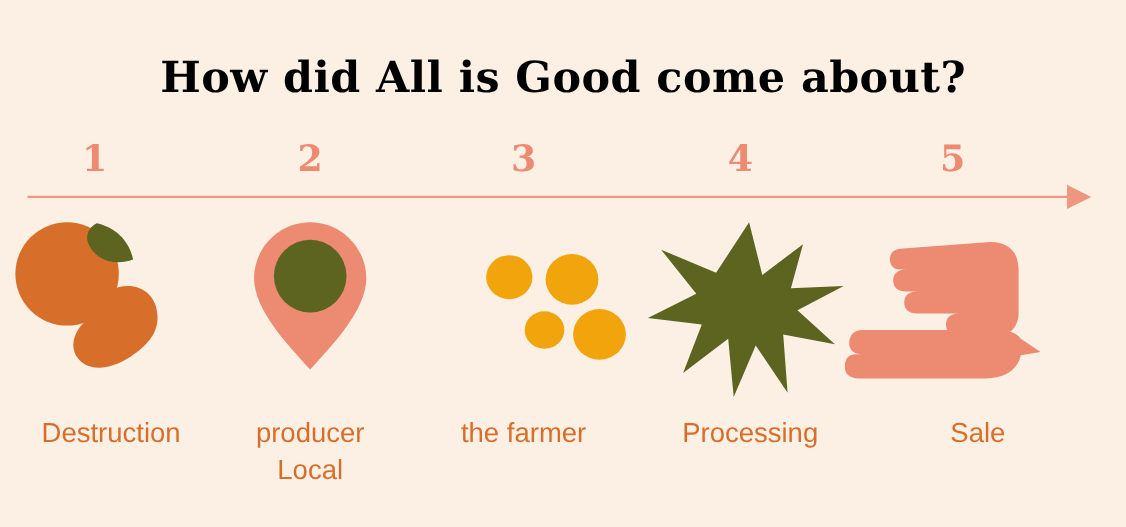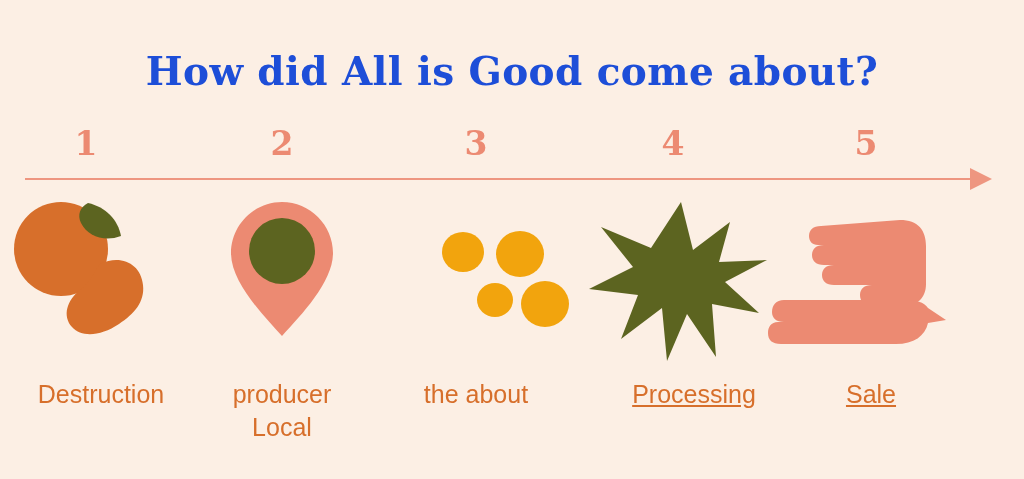--- a/index.html
+++ b/index.html
@@ -20,21 +20,21 @@
     background: #FCEFE4;
   }
 
   
   .title {
     position: absolute;
     left: 0;
     top: 48px;
     width: 1024px;
     text-align: center;
-    color: #1d4ed8;
+    color: #000000;
     font-family: "DejaVu Serif", "Liberation Serif", serif;
     font-weight: 700;
     font-size: 39px;
     letter-spacing: 0.4px;
     white-space: nowrap;
   }
 
   
   .axis-line {
     position: absolute;
@@ -96,22 +96,22 @@
 
   
   #step-1 { left: -12px; }
   #step-2 { left: 184px; }
   #step-3 { left: 378px; }
   #step-4 { left: 575px; }
   #step-5 { left: 768px; }
 
   
   #step-1 .step-label { left: 10px; }
-  #step-4 .step-label { left: 16px; text-decoration: underline; }
-  #step-5 .step-label { left: 0; text-decoration: underline; }
+  #step-4 .step-label { left: 4px; }
+  #step-5 .step-label { left: 18px; }
 </style>
 </head>
 <body>
 
 <div class="canvas">
 
   <div class="title">How did All is Good come about?</div>
 
   <div class="axis-line"></div>
   <div class="axis-arrow"></div>
@@ -146,21 +146,21 @@
     <div class="step-num">3</div>
     <div class="icon-wrap">
       <svg width="196" height="170" viewBox="0 0 196 170">
         <ellipse cx="85" cy="56" rx="21" ry="20" fill="#F2A40D"></ellipse>
         <ellipse cx="142" cy="58" rx="24" ry="23" fill="#F2A40D"></ellipse>
         <ellipse cx="117" cy="104" rx="18" ry="17" fill="#F2A40D"></ellipse>
         <ellipse cx="167" cy="108" rx="24" ry="23" fill="#F2A40D"></ellipse>
       </svg>
     </div>
     <div class="step-label">
-      <div>the about</div>
+      <div>the farmer</div>
     </div>
   </div>
 
   <div class="step" id="step-4">
     <div class="step-num">4</div>
     <div class="icon-wrap">
       <svg width="196" height="170" viewBox="0 0 196 170">
         <path d="M106 6
                  L118 54
                  L155 26

